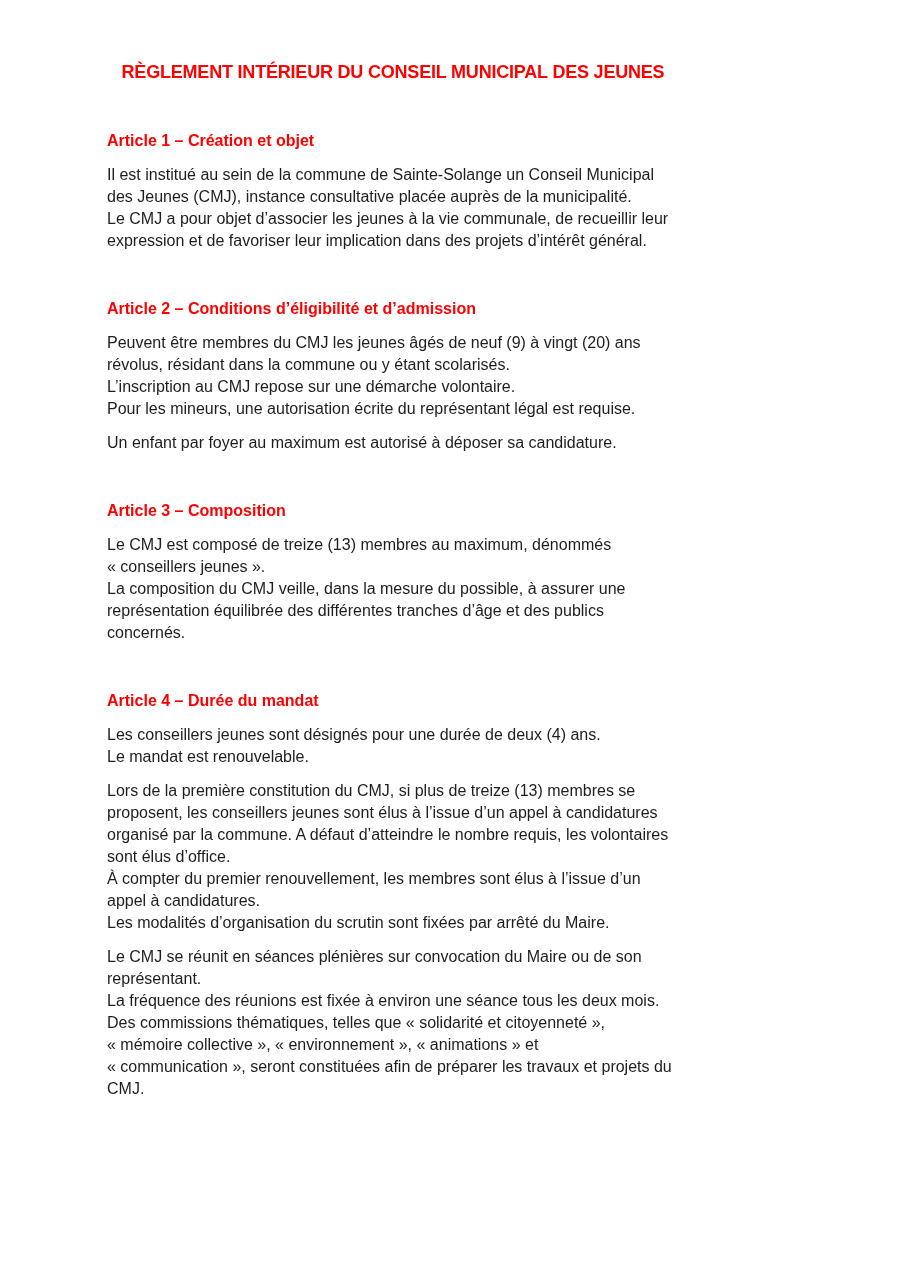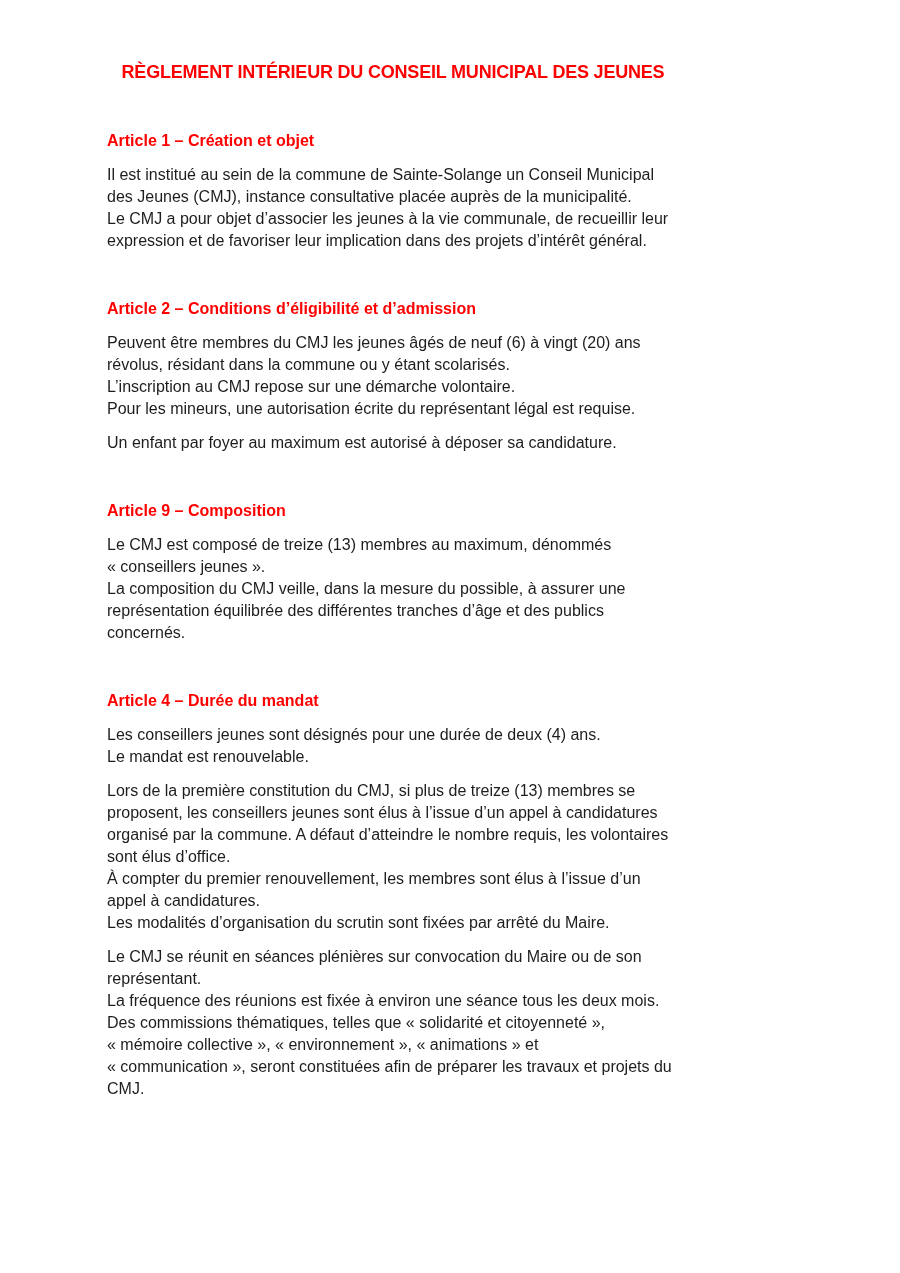--- a/index.html
+++ b/index.html
@@ -56,28 +56,28 @@
   <h1 class="doc-title">RÈGLEMENT INTÉRIEUR DU CONSEIL MUNICIPAL DES JEUNES</h1>
   <div id="sections">
   <section class="section">
     <h2 class="section-heading">Article 1 – Création et objet</h2>
   <p class="para">Il est institué au sein de la commune de Sainte-Solange un Conseil Municipal des Jeunes (CMJ), instance consultative placée auprès de la municipalité.
 Le CMJ a pour objet d’associer les jeunes à la vie communale, de recueillir leur expression et de favoriser leur implication dans des projets d’intérêt général.</p>
       </section>
 
   <section class="section">
     <h2 class="section-heading">Article 2 – Conditions d’éligibilité et d’admission</h2>
-  <p class="para">Peuvent être membres du CMJ les jeunes âgés de neuf (6) à vingt (20) ans révolus, résidant dans la commune ou y étant scolarisés.
+  <p class="para">Peuvent être membres du CMJ les jeunes âgés de neuf (9) à vingt (20) ans révolus, résidant dans la commune ou y étant scolarisés.
 L’inscription au CMJ repose sur une démarche volontaire.
 Pour les mineurs, une autorisation écrite du représentant légal est requise.</p>
         <p class="para">Un enfant par foyer au maximum est autorisé à déposer sa candidature.</p>
       </section>
 
   <section class="section">
-    <h2 class="section-heading">Article 9 – Composition</h2>
+    <h2 class="section-heading">Article 3 – Composition</h2>
   <p class="para">Le CMJ est composé de treize (13) membres au maximum, dénommés «&nbsp;conseillers jeunes&nbsp;».
 La composition du CMJ veille, dans la mesure du possible, à assurer une représentation équilibrée des différentes tranches d’âge et des publics concernés.</p>
       </section>
 
   <section class="section">
     <h2 class="section-heading">Article 4 – Durée du mandat</h2>
   <p class="para">Les conseillers jeunes sont désignés pour une durée de deux (4) ans.
 Le mandat est renouvelable.</p>
       </section>
 

